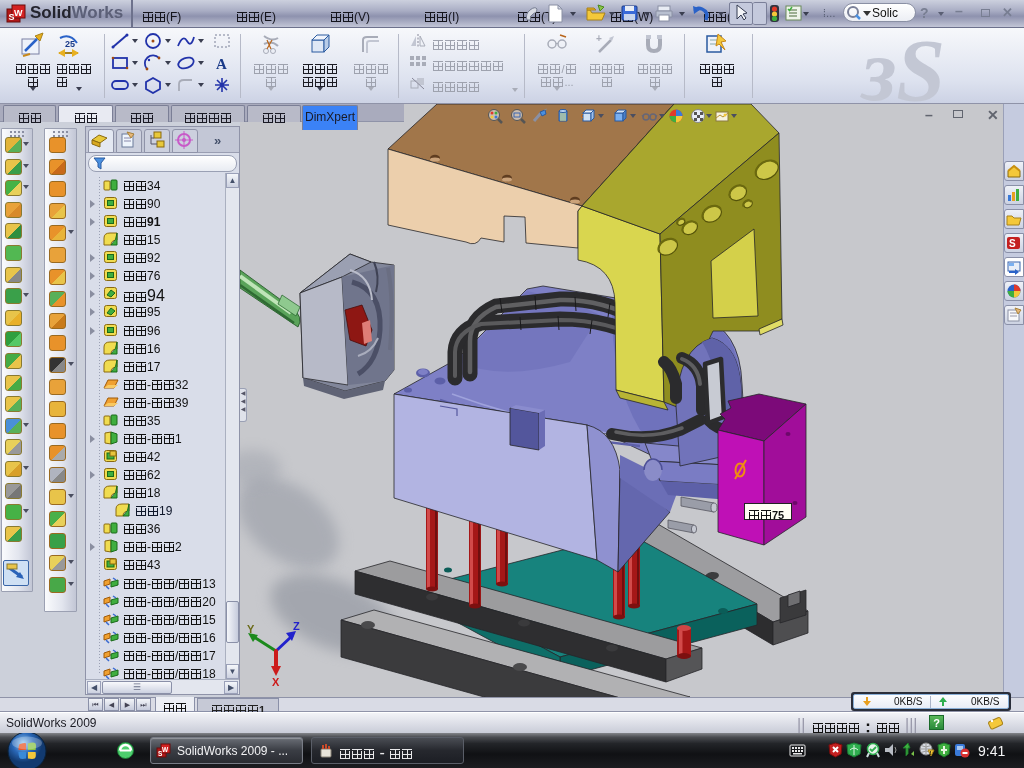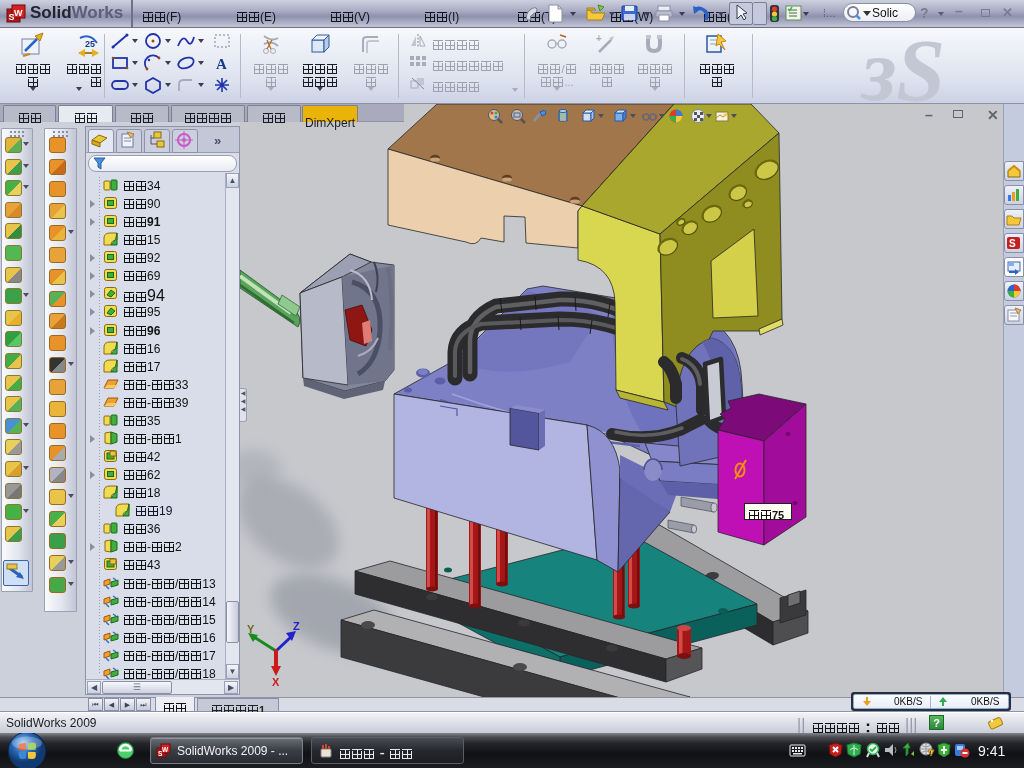--- a/index.html
+++ b/index.html
@@ -187,21 +187,21 @@
 <text x="293" y="630" font-size="11" fill="#2222cc" font-weight="bold">Z</text>
 <text x="272" y="686" font-size="11" fill="#cc1a1a" font-weight="bold">X</text>
 </svg></div>
 <div class="ab" style="left:0;top:104px;width:240px;height:593px;background:#ccd0da"></div>
 <div class="ab" style="left:0;top:104px;width:404px;height:18px;background:#a9abbd;border-bottom:1px solid #8f93a8">
 <div class="ab" style="left:3px;top:1px;width:53px;height:17px;background:#b8bac8;border:1px solid #7b7f96;border-bottom:none;border-radius:2px 2px 0 0;text-align:center;padding-top:2px;color:#1a1a24"><i class="z"></i><i class="z"></i></div>
 <div class="ab" style="left:58px;top:1px;width:55px;height:17px;background:#e8eaf2;border:1px solid #7b7f96;border-bottom:none;border-radius:2px 2px 0 0;text-align:center;padding-top:2px;color:#1a1a24"><i class="z"></i><i class="z"></i></div>
 <div class="ab" style="left:115px;top:1px;width:54px;height:17px;background:#b8bac8;border:1px solid #7b7f96;border-bottom:none;border-radius:2px 2px 0 0;text-align:center;padding-top:2px;color:#1a1a24"><i class="z"></i><i class="z"></i></div>
 <div class="ab" style="left:171px;top:1px;width:74px;height:17px;background:#b8bac8;border:1px solid #7b7f96;border-bottom:none;border-radius:2px 2px 0 0;text-align:center;padding-top:2px;color:#1a1a24"><i class="z"></i><i class="z"></i><i class="z"></i><i class="z"></i></div>
 <div class="ab" style="left:247px;top:1px;width:54px;height:17px;background:#b8bac8;border:1px solid #7b7f96;border-bottom:none;border-radius:2px 2px 0 0;text-align:center;padding-top:2px;color:#1a1a24"><i class="z"></i><i class="z"></i></div>
-<div class="ab" style="left:302px;top:1px;width:56px;height:17px;background:#eab308;border:1px solid #7b7f96;border-bottom:none;border-radius:2px 2px 0 0;text-align:center;font-size:12px;color:#1a1a24;padding-top:10px">DimXpert</div>
+<div class="ab" style="left:302px;top:1px;width:56px;height:25px;background:#3b82f6;border:1px solid #7b7f96;border-bottom:none;border-radius:2px 2px 0 0;text-align:center;font-size:12px;color:#1a1a24;padding-top:4px">DimXpert</div>
 </div>
 <div class="ab" style="left:1px;top:128px;width:32px;height:464px;background:linear-gradient(90deg,#fafbfd,#e2e5ee 55%,#c2c6d5);border:1px solid #9ba0b2;border-radius:1px">
 <div style="height:6px;margin:2px 8px;border-top:2px dotted #8a8ea2;border-bottom:2px dotted #8a8ea2"></div>
 </div>
 <div class="ab" style="left:44px;top:128px;width:33px;height:484px;background:linear-gradient(90deg,#fafbfd,#e2e5ee 55%,#c2c6d5);border:1px solid #9ba0b2;border-radius:1px">
 <div style="height:6px;margin:2px 8px;border-top:2px dotted #8a8ea2;border-bottom:2px dotted #8a8ea2"></div>
 </div>
 <div class="ab" style="left:5px;top:137px;width:17px;height:16px;background:linear-gradient(135deg,#e2b43a 55%,#58b058 55%);border:1px solid #8a7a30;border-radius:3px"></div>
 <div class="ab" style="left:23px;top:142px;width:0;height:0;border:3px solid transparent;border-top:4px solid #4a4e60"></div>
 <div class="ab" style="left:5px;top:159px;width:17px;height:16px;background:linear-gradient(135deg,#e8c44a 55%,#3a9e4a 55%);border:1px solid #8a7a30;border-radius:3px"></div>
@@ -334,21 +334,21 @@
           <rect x="4.5" y="4.5" width="6" height="5" fill="#3fae3f" stroke="#1a6a1a"></rect>
         </svg></div>
 <div class="ab" style="left:37px;top:2px;font-size:12px;font-weight:normal"><i class="z"></i><i class="z"></i><span style="font-size:12px">92</span></div>
 </div>
 <div class="ab" style="left:0;top:140.35px;width:151px;height:18px;color:#111">
 <div class="ab" style="left:4px;top:5px;width:0;height:0;border:4px solid transparent;border-left:5px solid #8a8ea0"></div>
 <div class="ab" style="left:17px;top:1px"><svg width="16" height="14">
           <rect x="1.5" y="1.5" width="12" height="11" rx="2" fill="#f0dc50" stroke="#8a6a10"></rect>
           <rect x="4.5" y="4.5" width="6" height="5" fill="#3fae3f" stroke="#1a6a1a"></rect>
         </svg></div>
-<div class="ab" style="left:37px;top:2px;font-size:12px;font-weight:normal"><i class="z"></i><i class="z"></i><span style="font-size:12px">69</span></div>
+<div class="ab" style="left:37px;top:2px;font-size:12px;font-weight:normal"><i class="z"></i><i class="z"></i><span style="font-size:12px">76</span></div>
 </div>
 <div class="ab" style="left:0;top:158.42px;width:151px;height:18px;color:#111">
 <div class="ab" style="left:4px;top:5px;width:0;height:0;border:4px solid transparent;border-left:5px solid #8a8ea0"></div>
 <div class="ab" style="left:17px;top:1px"><svg width="16" height="14">
           <rect x="1.5" y="1.5" width="12" height="11" rx="2" fill="#f0dc50" stroke="#8a6a10"></rect>
           <path d="M4,9 L8,4 L12,7 L8,11 Z" fill="#3fae3f" stroke="#1a6a1a"></path>
         </svg></div>
 <div class="ab" style="left:37px;top:2px;font-size:12px;font-weight:normal"><i class="z"></i><i class="z"></i><span style="font-size:16px">94</span></div>
 </div>
 <div class="ab" style="left:0;top:176.49px;width:151px;height:18px;color:#111">
@@ -358,42 +358,42 @@
           <path d="M4,9 L8,4 L12,7 L8,11 Z" fill="#3fae3f" stroke="#1a6a1a"></path>
         </svg></div>
 <div class="ab" style="left:37px;top:2px;font-size:12px;font-weight:normal"><i class="z"></i><i class="z"></i><span style="font-size:12px">95</span></div>
 </div>
 <div class="ab" style="left:0;top:194.56px;width:151px;height:18px;color:#111">
 <div class="ab" style="left:4px;top:5px;width:0;height:0;border:4px solid transparent;border-left:5px solid #8a8ea0"></div>
 <div class="ab" style="left:17px;top:1px"><svg width="16" height="14">
           <rect x="1.5" y="1.5" width="12" height="11" rx="2" fill="#f0dc50" stroke="#8a6a10"></rect>
           <rect x="4.5" y="4.5" width="6" height="5" fill="#3fae3f" stroke="#1a6a1a"></rect>
         </svg></div>
-<div class="ab" style="left:37px;top:2px;font-size:12px;font-weight:bold"><i class="z"></i><i class="z"></i><span style="font-size:12px">96</span></div>
+<div class="ab" style="left:37px;top:2px;font-size:12px;font-weight:normal"><i class="z"></i><i class="z"></i><span style="font-size:12px">96</span></div>
 </div>
 <div class="ab" style="left:0;top:212.63px;width:151px;height:18px;color:#111">
 <div class="ab" style="left:17px;top:1px"><svg width="16" height="14">
           <path d="M1,13 L1,6 Q1,1 7,1 L14,1 L14,8 Q8,8 8,13 Z" fill="#f0dc50" stroke="#8a6a10"></path>
           <path d="M14,1 Q14,8 8,13 L14,13 Z" fill="#3fae3f" stroke="#1a6a1a"></path>
         </svg></div>
 <div class="ab" style="left:37px;top:2px;font-size:12px;font-weight:normal"><i class="z"></i><i class="z"></i><span style="font-size:12px">16</span></div>
 </div>
 <div class="ab" style="left:0;top:230.7px;width:151px;height:18px;color:#111">
 <div class="ab" style="left:17px;top:1px"><svg width="16" height="14">
           <path d="M1,13 L1,6 Q1,1 7,1 L14,1 L14,8 Q8,8 8,13 Z" fill="#f0dc50" stroke="#8a6a10"></path>
           <path d="M14,1 Q14,8 8,13 L14,13 Z" fill="#3fae3f" stroke="#1a6a1a"></path>
         </svg></div>
 <div class="ab" style="left:37px;top:2px;font-size:12px;font-weight:normal"><i class="z"></i><i class="z"></i><span style="font-size:12px">17</span></div>
 </div>
 <div class="ab" style="left:0;top:248.77px;width:151px;height:18px;color:#111">
 <div class="ab" style="left:17px;top:1px"><svg width="16" height="14">
           <path d="M1,11 L5,3 L15,3 L11,11 Z" fill="#f0a030" stroke="#a05a08"></path>
           <path d="M1,11 L5,8 L15,8 L11,11 Z" fill="#f8c860" stroke="none"></path>
         </svg></div>
-<div class="ab" style="left:37px;top:2px;font-size:12px;font-weight:normal"><i class="z"></i><i class="z"></i>-<i class="z"></i><i class="z"></i><span style="font-size:12px">33</span></div>
+<div class="ab" style="left:37px;top:2px;font-size:12px;font-weight:normal"><i class="z"></i><i class="z"></i>-<i class="z"></i><i class="z"></i><span style="font-size:12px">32</span></div>
 </div>
 <div class="ab" style="left:0;top:266.84px;width:151px;height:18px;color:#111">
 <div class="ab" style="left:17px;top:1px"><svg width="16" height="14">
           <path d="M1,11 L5,3 L15,3 L11,11 Z" fill="#f0a030" stroke="#a05a08"></path>
           <path d="M1,11 L5,8 L15,8 L11,11 Z" fill="#f8c860" stroke="none"></path>
         </svg></div>
 <div class="ab" style="left:37px;top:2px;font-size:12px;font-weight:normal"><i class="z"></i><i class="z"></i>-<i class="z"></i><i class="z"></i><span style="font-size:12px">39</span></div>
 </div>
 <div class="ab" style="left:0;top:284.91px;width:151px;height:18px;color:#111">
 <div class="ab" style="left:17px;top:1px"><svg width="16" height="14">
@@ -470,21 +470,21 @@
           <path d="M3,10 L6,13 M10,2 L13,4" stroke="#3a6ad0" stroke-width="1.5"></path>
         </svg></div>
 <div class="ab" style="left:37px;top:2px;font-size:12px;font-weight:normal"><i class="z"></i><i class="z"></i>-<i class="z"></i><i class="z"></i>/<i class="z"></i><i class="z"></i><span style="font-size:12px">13</span></div>
 </div>
 <div class="ab" style="left:0;top:465.61px;width:151px;height:18px;color:#111">
 <div class="ab" style="left:17px;top:1px"><svg width="16" height="14">
           <polygon points="1,5 7,3 7,8 1,10" fill="#f0a030" stroke="#a05a08"></polygon>
           <polygon points="8,6 15,4 15,9 8,11" fill="#3fae3f" stroke="#1a6a1a"></polygon>
           <path d="M3,10 L6,13 M10,2 L13,4" stroke="#3a6ad0" stroke-width="1.5"></path>
         </svg></div>
-<div class="ab" style="left:37px;top:2px;font-size:12px;font-weight:normal"><i class="z"></i><i class="z"></i>-<i class="z"></i><i class="z"></i>/<i class="z"></i><i class="z"></i><span style="font-size:12px">14</span></div>
+<div class="ab" style="left:37px;top:2px;font-size:12px;font-weight:normal"><i class="z"></i><i class="z"></i>-<i class="z"></i><i class="z"></i>/<i class="z"></i><i class="z"></i><span style="font-size:12px">20</span></div>
 </div>
 <div class="ab" style="left:0;top:483.68px;width:143px;height:18px;color:#111">
 <div class="ab" style="left:17px;top:1px"><svg width="16" height="14">
           <polygon points="1,5 7,3 7,8 1,10" fill="#f0a030" stroke="#a05a08"></polygon>
           <polygon points="8,6 15,4 15,9 8,11" fill="#3fae3f" stroke="#1a6a1a"></polygon>
           <path d="M3,10 L6,13 M10,2 L13,4" stroke="#3a6ad0" stroke-width="1.5"></path>
         </svg></div>
 <div class="ab" style="left:37px;top:2px;font-size:12px;font-weight:normal"><i class="z"></i><i class="z"></i>-<i class="z"></i><i class="z"></i>/<i class="z"></i><i class="z"></i><span style="font-size:12px">15</span></div>
 </div>
 <div class="ab" style="left:0;top:501.75px;width:151px;height:18px;color:#111">
@@ -714,21 +714,21 @@
 <div style="height:26px;margin-top:1px"><svg width="26" height="26">
           <rect x="2" y="7" width="17" height="15" fill="#eef2fa" stroke="#7a80a4"></rect>
           <path d="M5,19 L17,7" stroke="#2a62c8" stroke-width="2.5"></path>
           <path d="M15,4 L23,1 L20,9 Z" fill="#e8b020" stroke="#a8821a"></path>
           <path d="M3,24 L10,22" stroke="#c8881a" stroke-width="2"></path>
         </svg></div>
 <div style="margin-top:1px;height:13px"><i class="z"></i><i class="z"></i><i class="z"></i></div>
 <div style="margin-top:0px;height:13px"><i class="z"></i></div>
 <div style="margin:2px auto 0;width:0;height:0;border:3px solid transparent;border-top:4px solid #3a3e50"></div>
 </div>
-<div class="ab" style="left:56px;top:3px;width:46px;height:70px;text-align:right;color:#1c1c24">
+<div class="ab" style="left:56px;top:3px;width:46px;height:70px;text-align:left;color:#1c1c24">
 <div style="height:26px;margin-top:1px"><svg width="26" height="26">
           <path d="M3,21 L22,21" stroke="#a8821a" stroke-width="2"></path>
           <polygon points="2,21 9,17 9,25" fill="#e8b020"></polygon>
           <polygon points="23,21 16,17 16,25" fill="#e8b020"></polygon>
           <path d="M4,6 Q14,1 21,11" fill="none" stroke="#2a62c8" stroke-width="2"></path>
           <text x="9" y="15" font-size="9" fill="#1a3a88" font-weight="bold">25</text>
         </svg></div>
 <div style="margin-top:1px;height:13px"><i class="z"></i><i class="z"></i><i class="z"></i></div>
 <div style="margin-top:0px;height:13px"><i class="z"></i></div>
 <div style="margin:2px auto 0;width:0;height:0;border:3px solid transparent;border-top:4px solid #3a3e50"></div>

